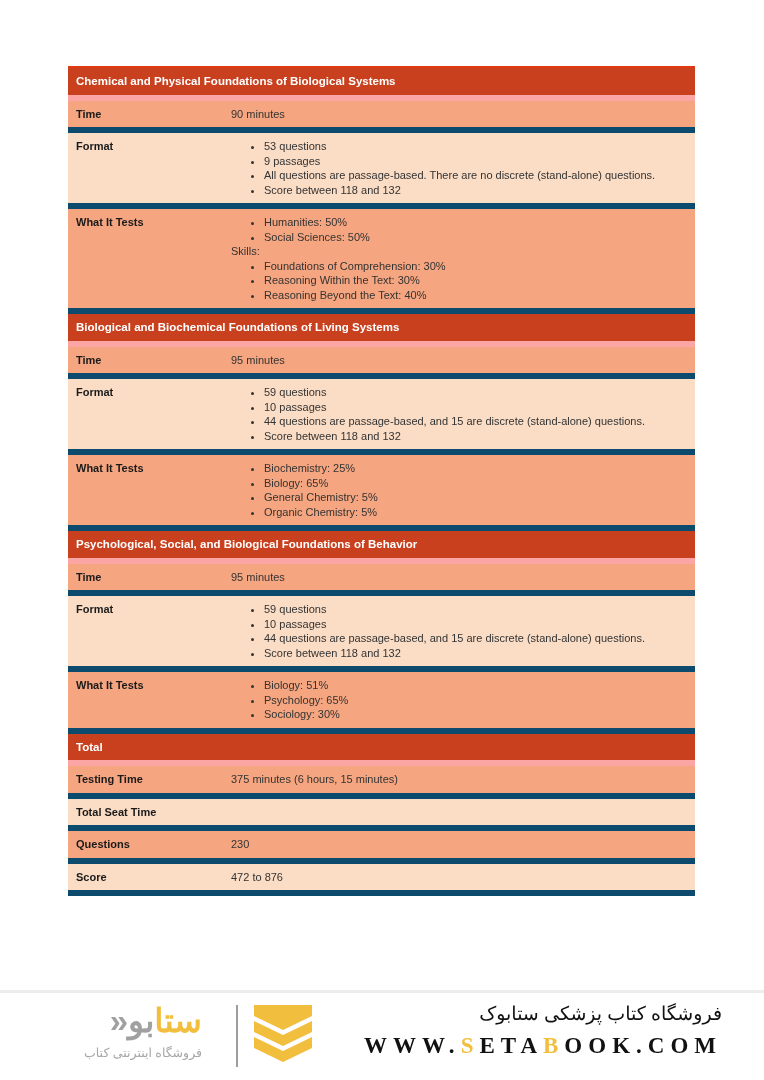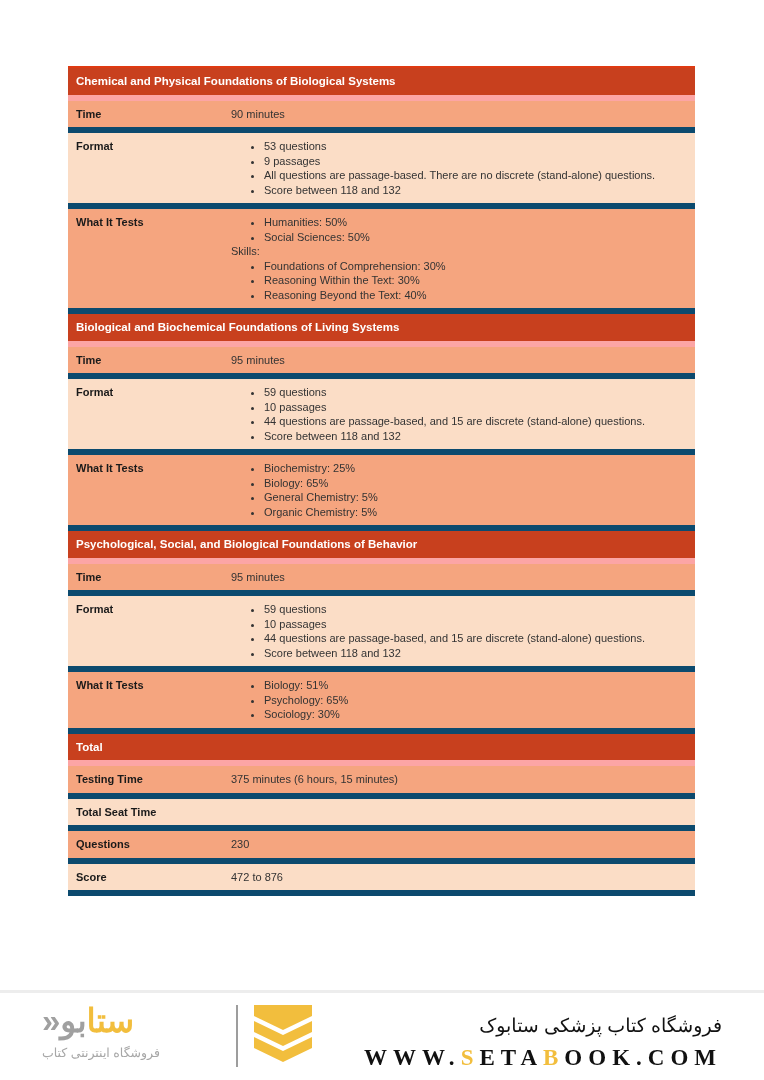--- a/index.html
+++ b/index.html
@@ -28,30 +28,30 @@
   .cell-value{flex:1;padding:6px 10px 6px 0;color:#333;}
   .cell-value ul{margin:0;padding:0 0 0 33px;list-style:disc outside;}
   .cell-value li{margin:0;padding:0;}
   .intro{margin:0;}
   .it{}
   
   .footer-divider{
     position:absolute;left:0;top:990px;width:764px;height:3px;background:#ededed;
   }
   .footer{position:absolute;left:0;top:993px;width:764px;height:87px;background:#ffffff;}
-  .brand-block{position:absolute;left:42px;top:10px;width:160px;text-align:left;}
+  .brand-block{position:absolute;left:42px;top:10px;width:160px;text-align:right;}
   .brand-word{
     direction:rtl;font-size:33px;font-weight:bold;line-height:36px;white-space:nowrap;
   }
   .brand-word .yellow{color:#f2be3d;}
   .brand-word .gray{color:#a0a0a0;}
   .brand-sub{color:#a7a7a7;font-size:12.5px;margin-top:6px;direction:rtl;}
   .v-divider{position:absolute;left:236px;top:12px;width:2px;height:62px;background:#9d9d9d;}
   .emblem{position:absolute;left:254px;top:12px;}
-  .right-block{position:absolute;right:42px;top:20px;text-align:right;}
+  .right-block{position:absolute;right:42px;top:8px;text-align:right;}
   .tagline-fa{direction:rtl;font-size:19px;color:#111111;line-height:26px;}
   .site-url{
     margin-top:6px;font-size:23px;font-weight:bold;color:#111111;
     letter-spacing:6px;white-space:nowrap;font-family:Liberation Serif, serif;
   }
   .site-url .yellow{color:#f2be3d;}
 </style>
 </head>
 <body>
 

